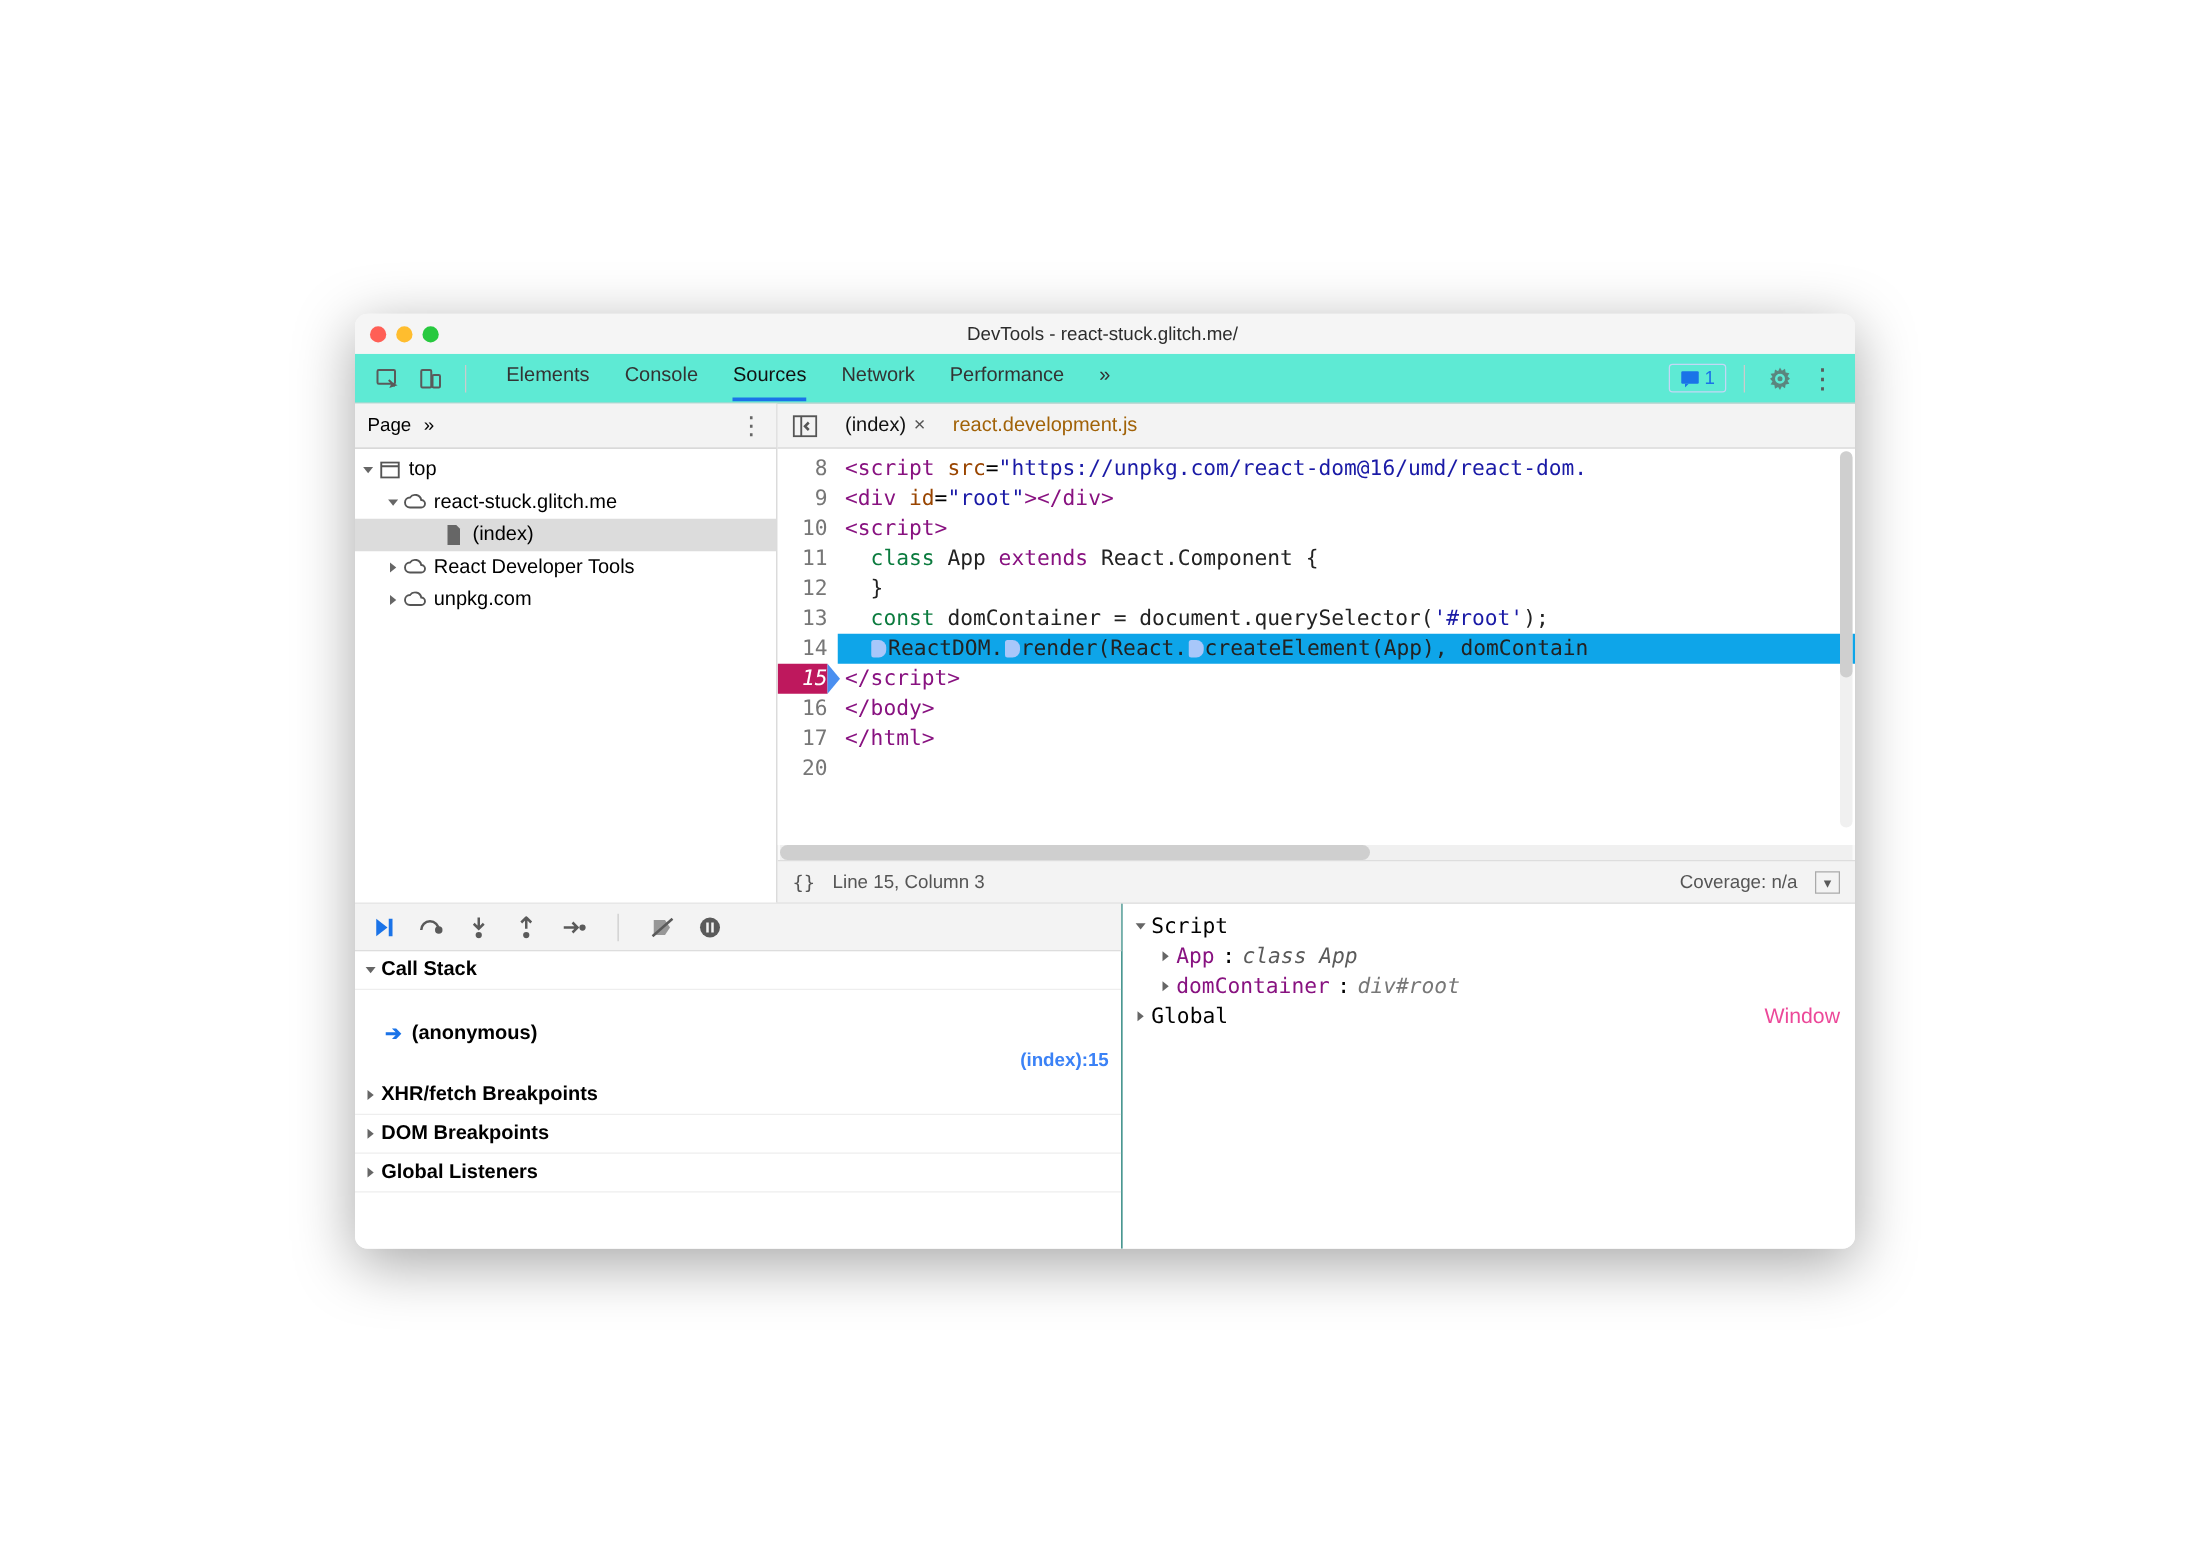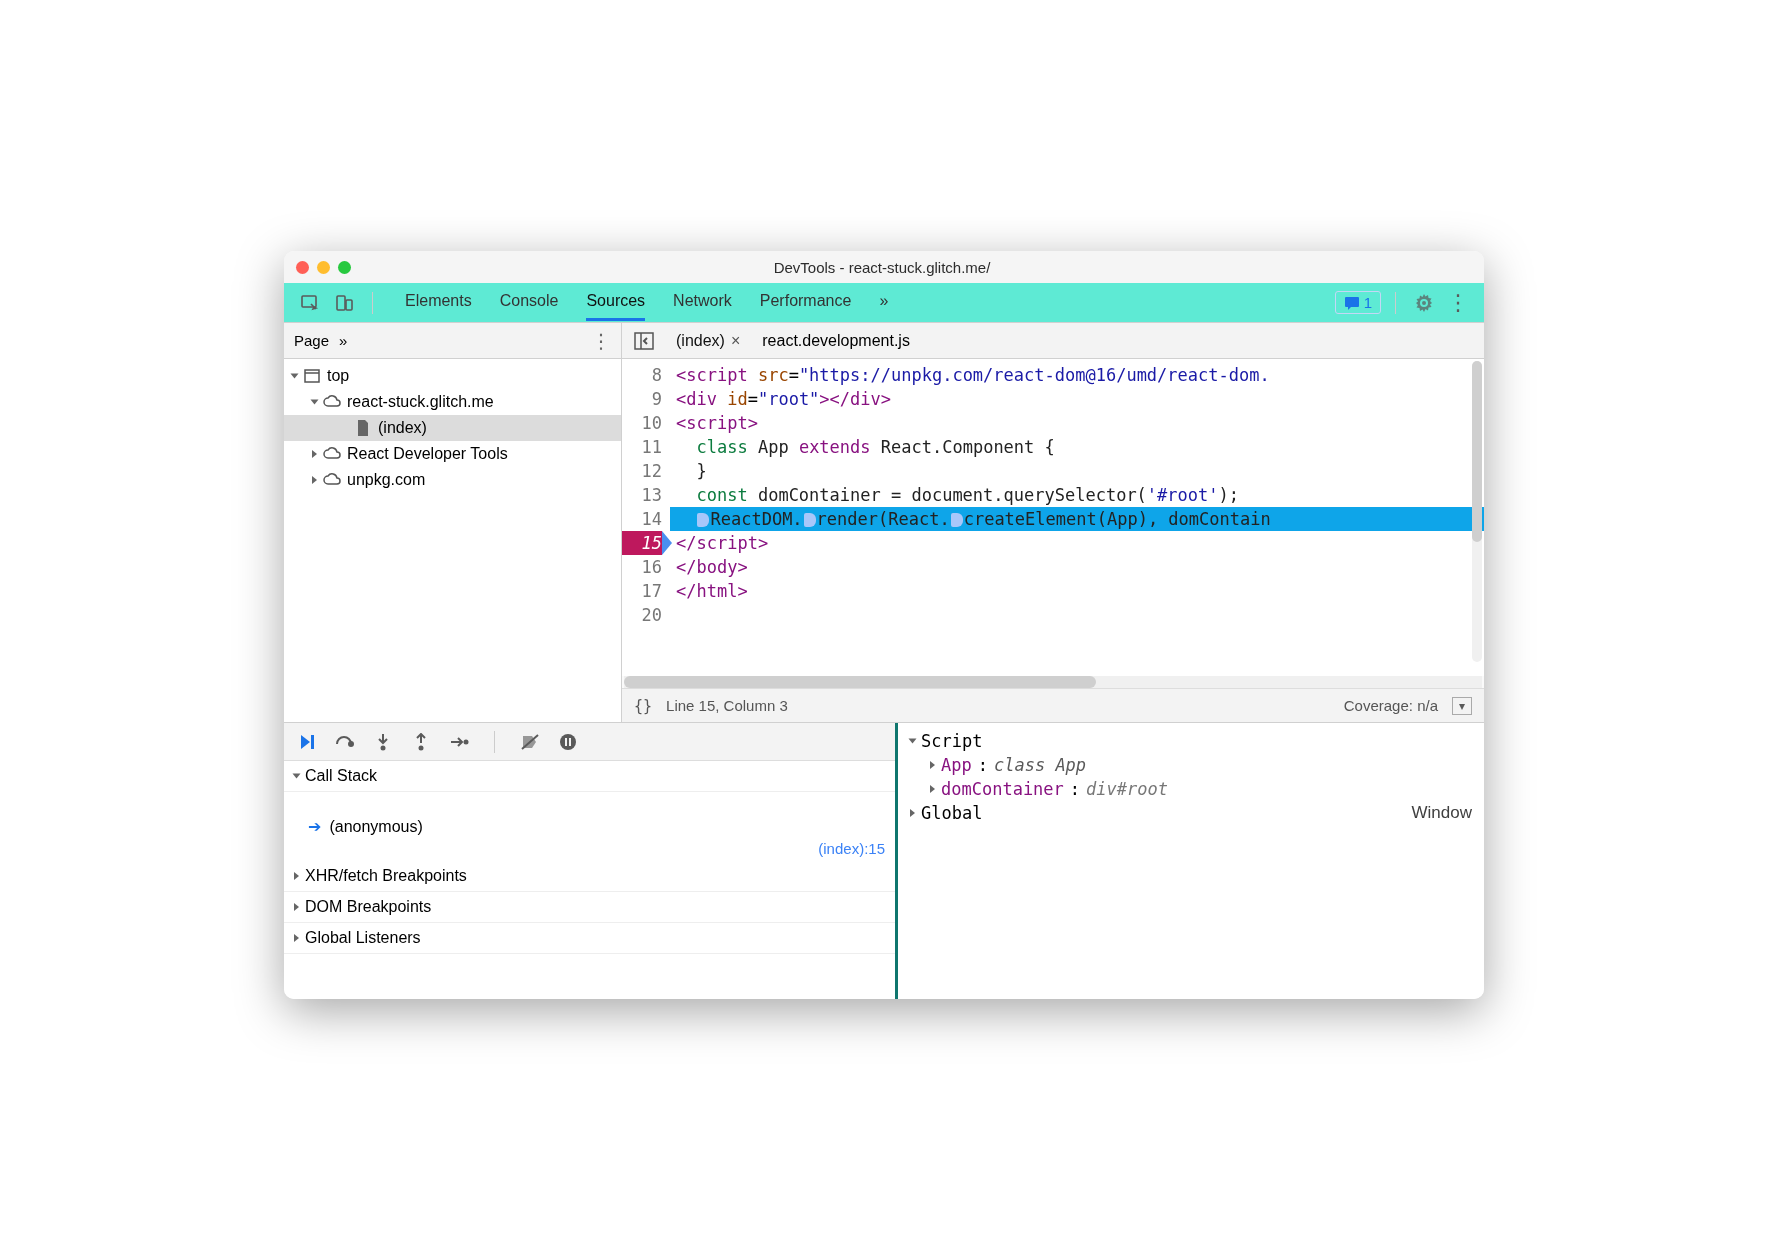--- a/index.html
+++ b/index.html
@@ -75,21 +75,21 @@
 .i0 { padding-left: 8px; }
 .i1 { padding-left: 28px; }
 .i3 { padding-left: 70px; }
 .folder-icon, .cloud-icon, .file-icon { width: 18px; height: 16px; display: inline-flex; align-items: center; justify-content: center; }
 .right { flex: 1; display: flex; flex-direction: column; overflow: hidden; }
 .file-tabs {
   height: 36px; display: flex; align-items: center;
   padding: 0 8px; border-bottom: 1px solid #d0d0d0;
   background: #f3f3f3; gap: 14px; font-size: 16px;
 }
-.ftab { display: flex; align-items: center; gap: 6px; padding: 0 4px; color: #000000; }
+.ftab { display: flex; align-items: center; gap: 6px; padding: 0 4px; color: #a16207; }
 .ftab.active { color: #111; }
 .close-x { font-size: 16px; cursor: pointer; color: #555; }
 .code-area { flex: 1; display: flex; font-family: Menlo, Consolas, monospace; font-size: 17px; overflow: hidden; position: relative; background: #fff; }
 .gutter { width: 48px; text-align: right; padding: 4px 8px 4px 0; color: #777; background: #fff; user-select: none; }
 .gutter div { line-height: 24px; }
 .gutter .exec { background: #be185d; color: white; position: relative; font-style: italic; }
 .gutter .exec::after {
   content: ""; position: absolute; right: -10px; top: 0;
   border-left: 10px solid #4a8ff0; border-top: 12px solid transparent; border-bottom: 12px solid transparent;
 }
@@ -107,21 +107,21 @@
   background: #a8c7fa; border-radius: 2px 6px 6px 2px;
   margin: 0 1px; vertical-align: -2px;
 }
 .statusbar {
   height: 34px; display: flex; align-items: center;
   padding: 0 12px; border-top: 1px solid #ddd;
   background: #f3f3f3; font-size: 15px; color: #555; gap: 14px;
 }
 .coverage { margin-left: auto; }
 .bottom { display: flex; height: 276px; background: #fff; }
-.bleft { width: 614px; border-right: 3px solid #0f766e; display: flex; flex-direction: column; }
+.bleft { width: 614px; border-right: 1px solid #0f766e; display: flex; flex-direction: column; font-weight: bold; }
 .debugger-toolbar {
   height: 38px; display: flex; align-items: center;
   gap: 16px; padding: 0 12px; border-bottom: 1px solid #ddd; background: #f3f3f3;
 }
 .dbg-icon { width: 22px; height: 22px; color: #5a5a5a; display: flex; align-items: center; justify-content: center; cursor: pointer; }
 .dbg-icon.blue { color: #1a73e8; }
 .sections { flex: 1; overflow: auto; font-size: 16px; }
 .sec-h { display: flex; align-items: center; gap: 6px; padding: 6px 10px; border-bottom: 1px solid #eee; cursor: pointer; }
 .sec-row { display: flex; align-items: center; padding: 4px 10px 4px 24px; gap: 8px; }
 .blue-arrow { color: #1a73e8; }
@@ -132,21 +132,21 @@
   gap: 24px; padding: 0 18px; border-bottom: 1px solid #ddd;
   background: #f3f3f3; font-size: 16px;
 }
 .scope-tab { padding: 7px 0; cursor: pointer; color: #555; }
 .scope-tab.active { color: #111; border-bottom: 3px solid #1a73e8; font-weight: 500; }
 .scope-content { flex: 1; overflow: auto; font-family: Menlo, Consolas, monospace; font-size: 17px; padding: 6px 12px; }
 .scope-row { display: flex; align-items: center; gap: 6px; padding: 2px 0; }
 .prop { color: #881280; }
 .val { color: #5a5a5a; font-style: italic; }
 .val2 { color: #777; font-style: italic; }
-.objtype { margin-left: auto; color: #404040; font-family: -apple-system, sans-serif; font-style: normal; }
+.objtype { margin-left: auto; color: #ec4899; font-family: -apple-system, sans-serif; font-style: normal; }
 .fscroll { height: 12px; background: #f0f0f0; margin: 0 2px; position: relative; }
 .fscroll::before { content: ""; position: absolute; left: 0; top: 0; width: 55%; height: 100%; background: #cfcfcf; border-radius: 6px; }
 .vscroll { position: absolute; right: 2px; top: 2px; bottom: 14px; width: 10px; background: #f0f0f0; border-radius: 5px; }
 .vscroll::before { content: ""; position: absolute; top: 0; left: 0; width: 100%; height: 60%; background: #cfcfcf; border-radius: 5px; }
 </style>
 </head>
 <body>
 
 <div class="window">
 

